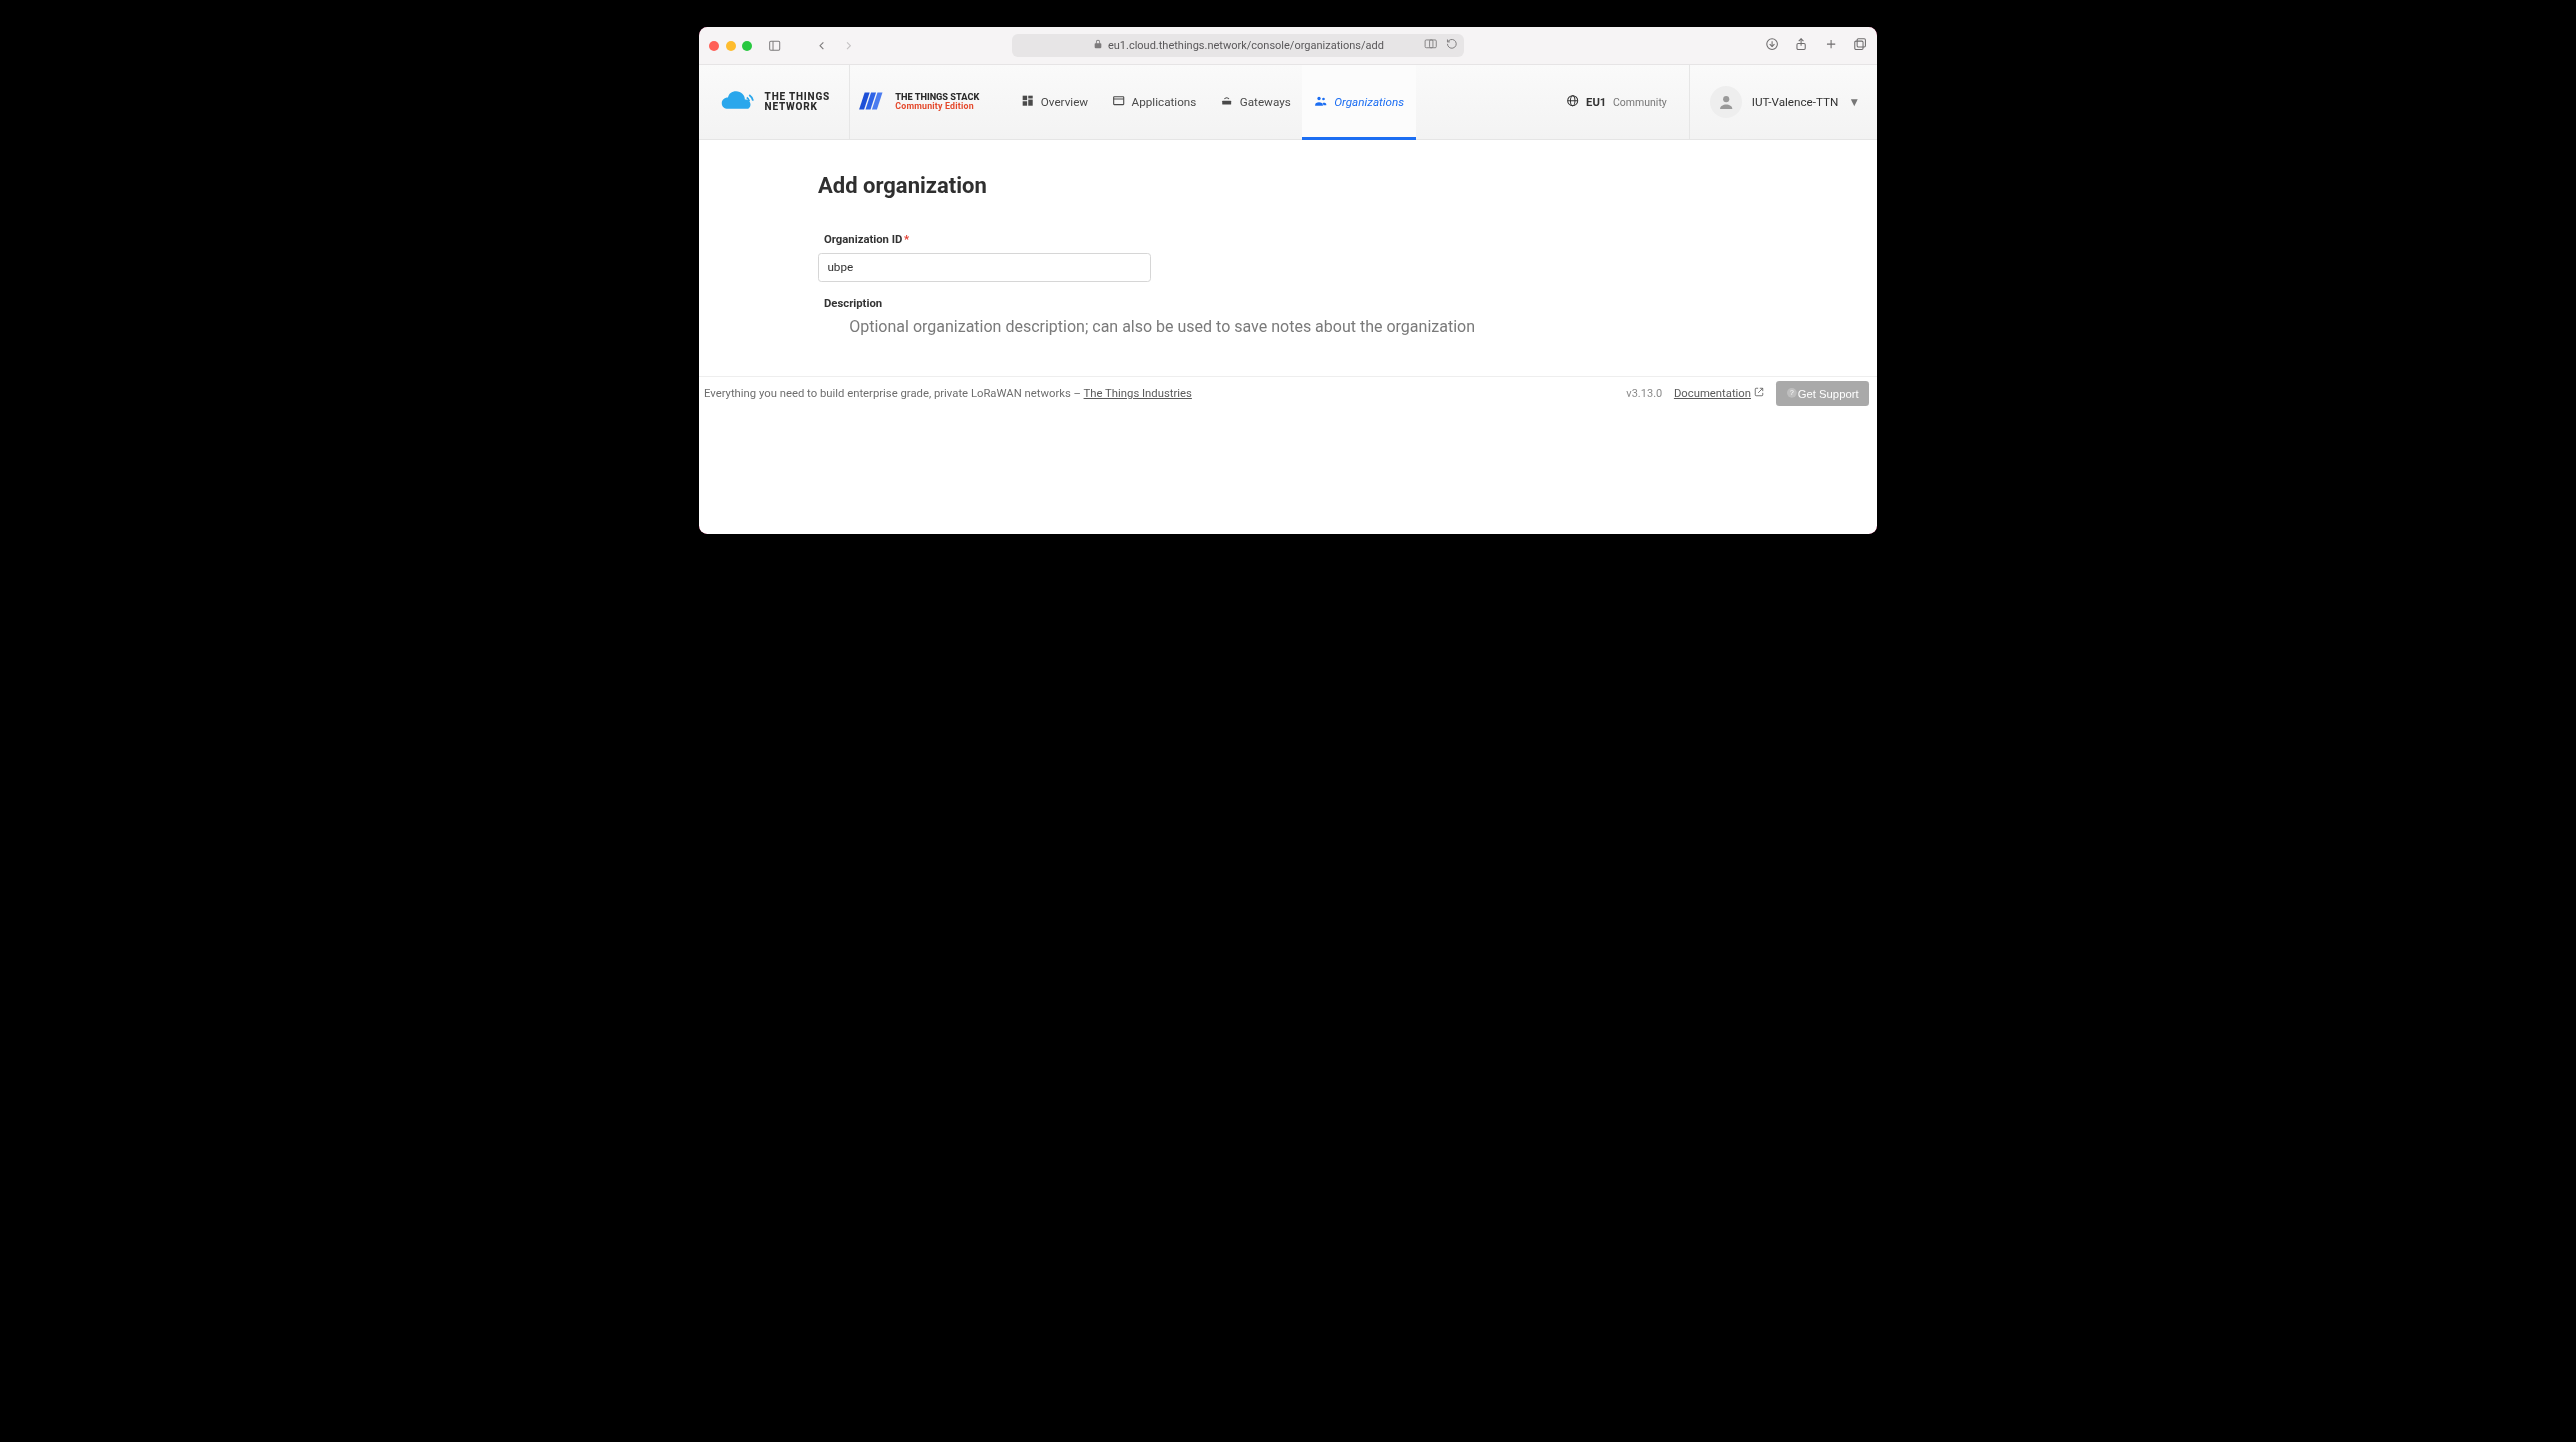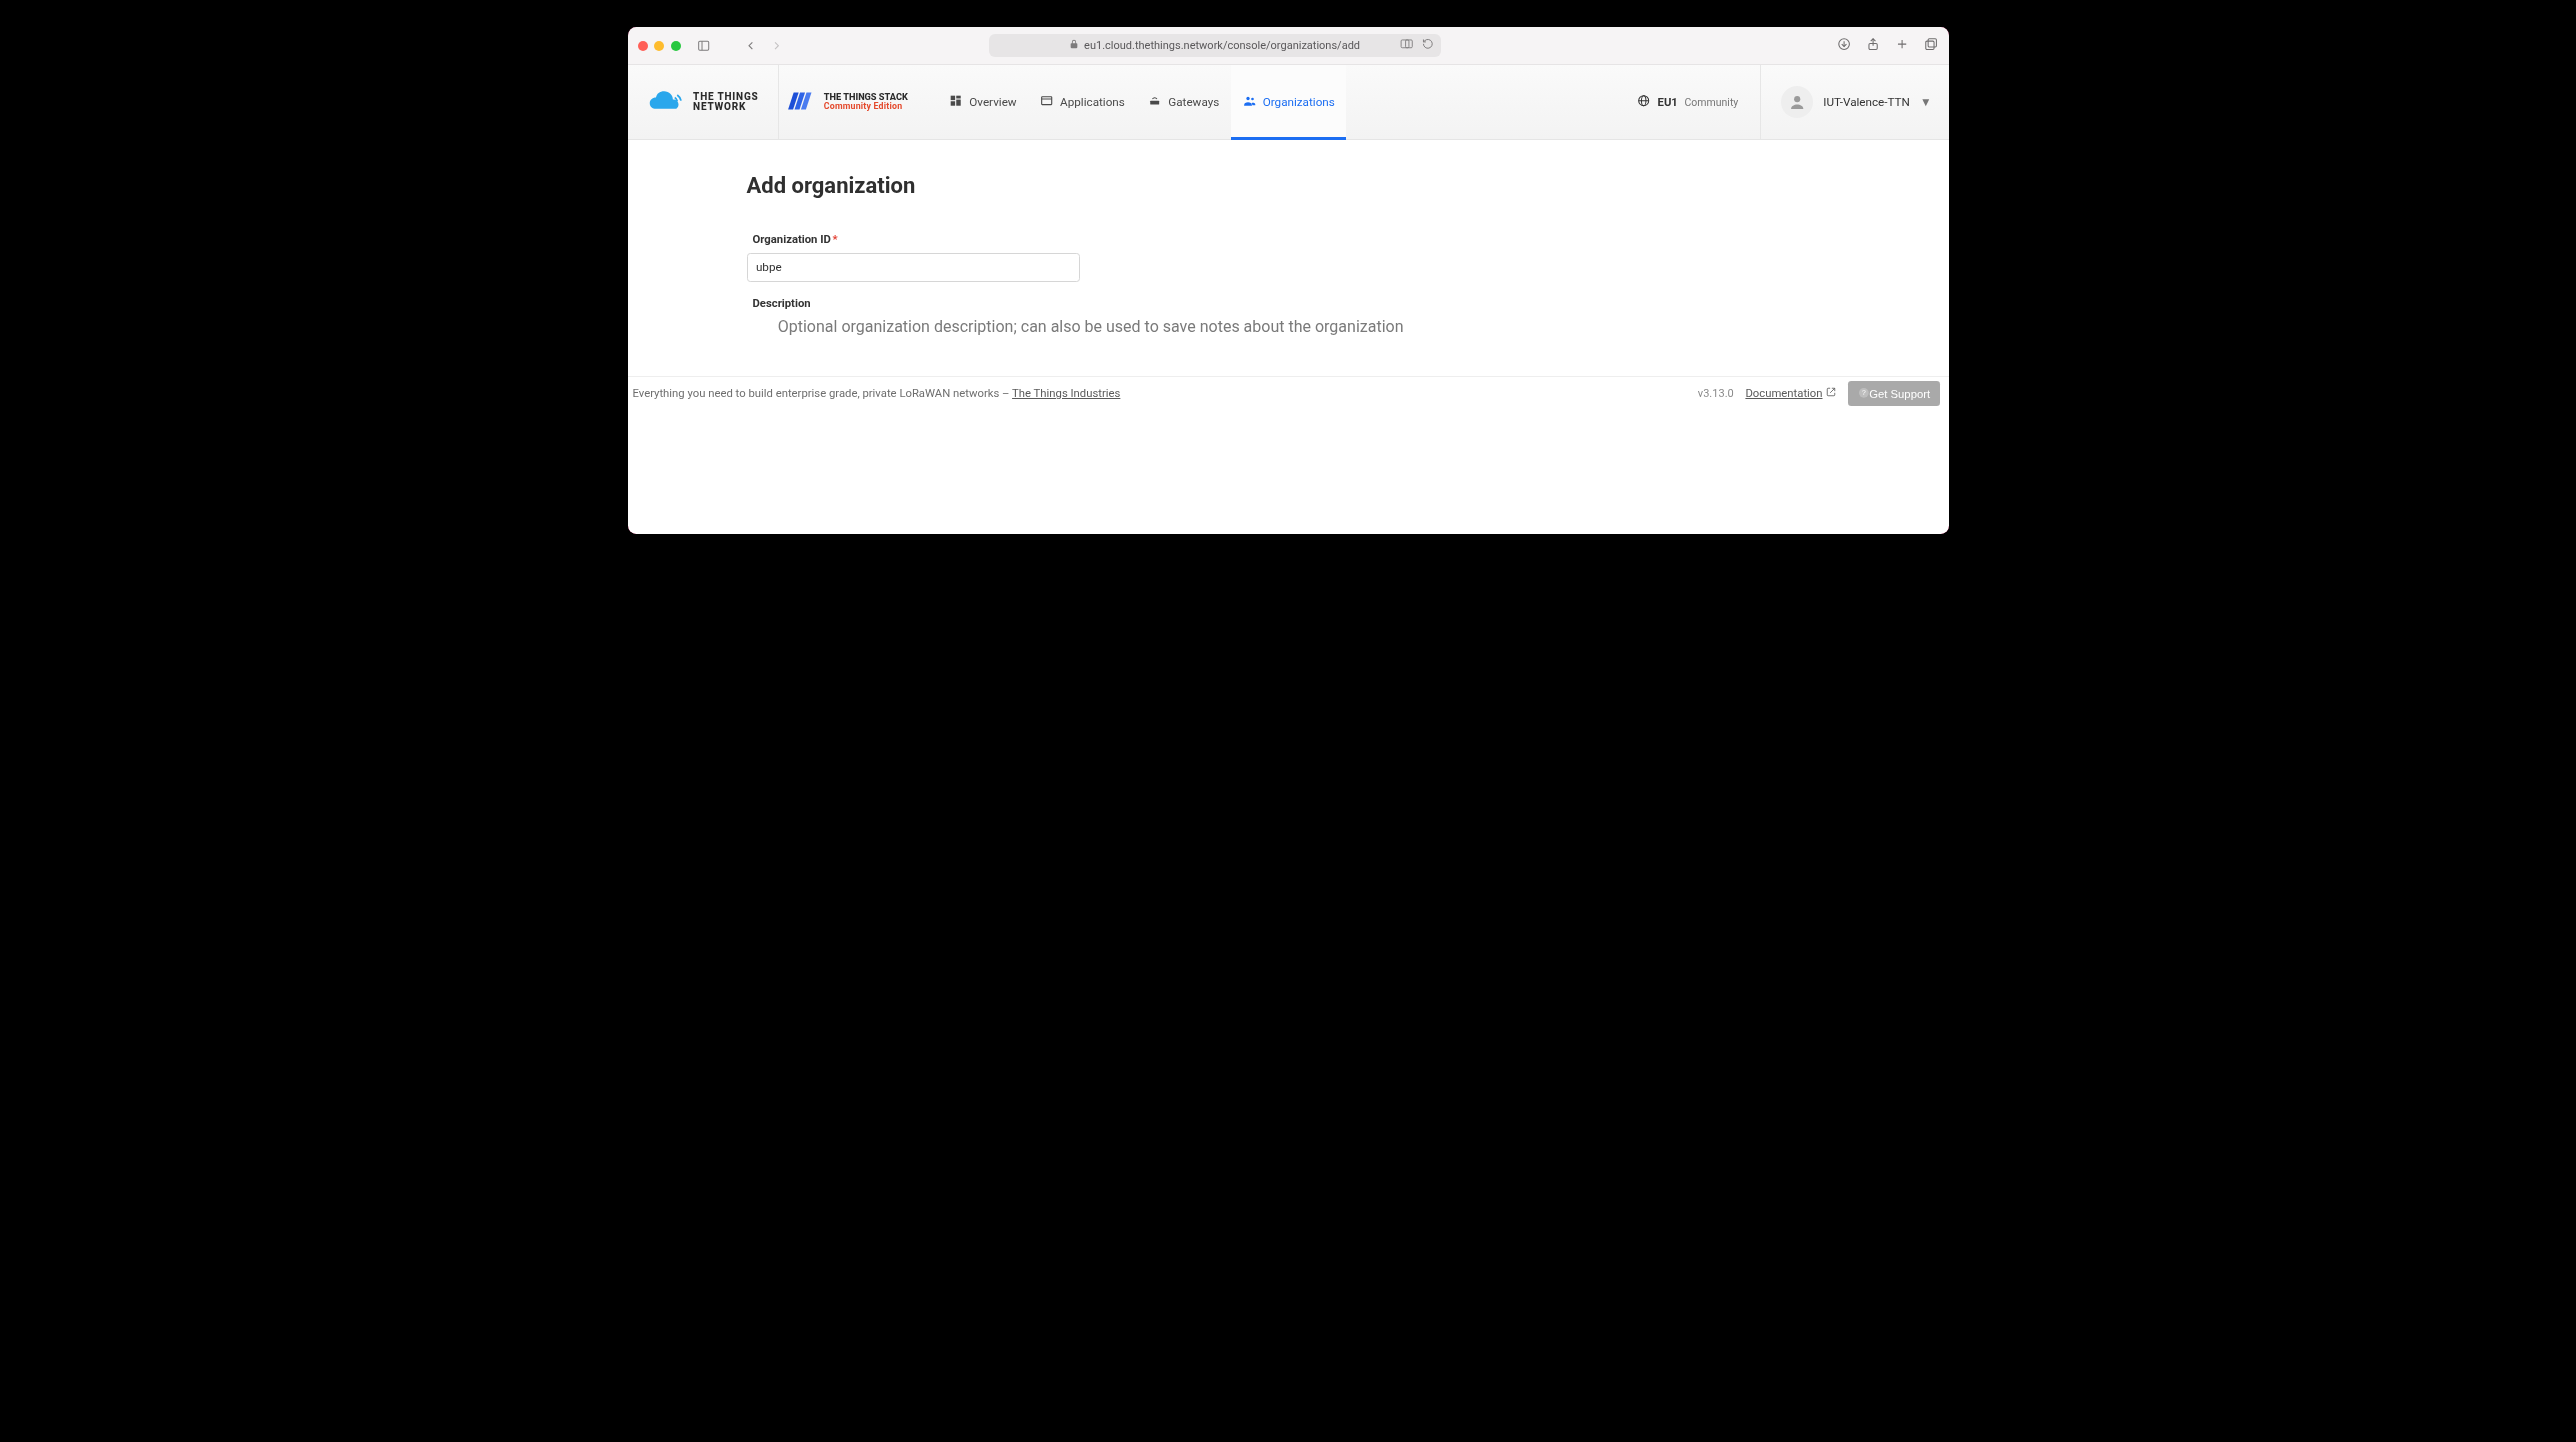--- a/index.html
+++ b/index.html
@@ -7,21 +7,21 @@
   body {
     background: #000;
     font-family: -apple-system, BlinkMacSystemFont, "Segoe UI", Roboto, Helvetica, Arial, sans-serif;
     font-size: 11.7px;
     color: #333;
     display: flex;
     align-items: flex-start;
     justify-content: center;
   }
   .window {
-    width: 1321px;
+    width: 1178px;
     margin-top: 27px;
     background: #be185d;
     border-radius: 8.4px;
     overflow: hidden;
     box-shadow: 0 8.4px 33px rgba(0,0,0,.5);
     display: flex;
     flex-direction: column;
   }
   
   .chrome {
@@ -89,21 +89,21 @@
   .stack-logo { width:28.5px; height:22px; }
   .stack-text { font-size:9.2px; font-weight:800; color:#2b2b2b; line-height:1.1; }
   .stack-text .ce { color:#e4492c; font-weight:700; display:block; font-size:8.8px; letter-spacing:0.2px;}
   .nav { display:flex; align-items:stretch; }
   .nav a {
     display:flex; align-items:center; gap:6.7px;
     padding: 0 11.7px; color:#4a4a4a; text-decoration:none; font-size:11.7px;
     position:relative;
   }
   .nav a.active {
-    background:#fcfcfc; color:#1c6ef2;
+    background:#fcfcfc; color:#1c6ef2;font-style:italic;
   }
   .nav a.active::after{
     content:""; position:absolute; left:0; right:0; bottom:-0.8px; height:2.5px; background:#1c6ef2;
   }
   .nav svg { width:13.4px; height:13.4px; }
   .cluster {
     margin-left:auto; display:flex; align-items:center; gap:6.7px;
     padding-right: 22px; color:#333; font-size:11.3px;
   }
   .cluster .comm { color:#777; font-size:10.5px; }

